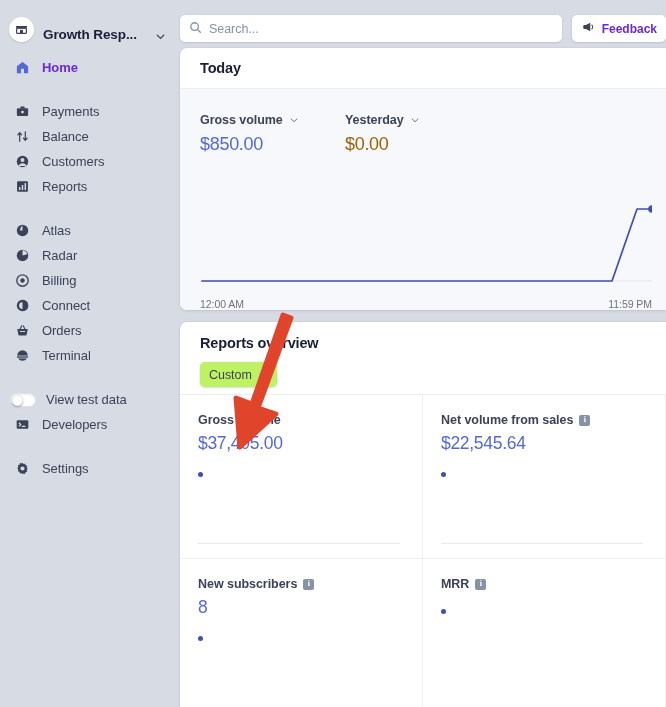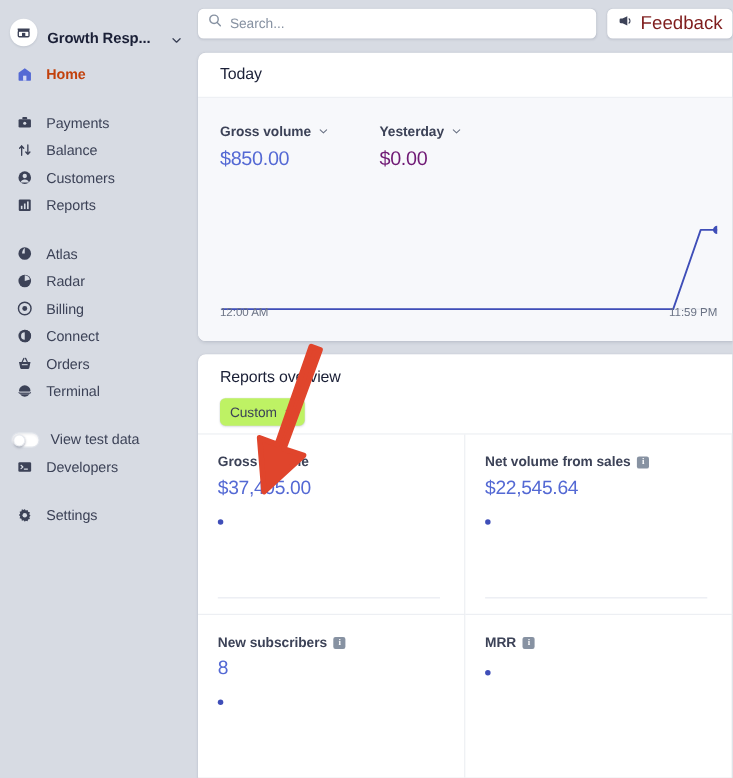--- a/index.html
+++ b/index.html
@@ -50,21 +50,21 @@
   }
   .nav-icon {
     width: 16px; height: 16px;
     display: flex; align-items: center; justify-content: center;
     flex: 0 0 16px;
   }
   .nav-label {
     font-size: 13px; color: #3c4257; letter-spacing: -0.05px;
     white-space: nowrap;
   }
-  .nav-item.active .nav-label { color: #c2410c; font-weight: 700; }
+  .nav-item.active .nav-label { color: #6d28d9; font-weight: 700; }
 
   .nav-gap-lg { height: 15px; }
   .nav-gap-sm { height: 13px; }
 
   .toggle-track {
     width: 26px; height: 14px; border-radius: 8px;
     background: #ffffff;
     border: 1px solid #dfe3ea;
     position: relative;
     flex: 0 0 26px;
@@ -76,81 +76,81 @@
     background: #ffffff;
     box-shadow: 0 1px 2px rgba(20,30,60,.35);
     border: 1px solid #e8ebf0;
   }
   .nav-item.toggle-row { padding-left: 10px; gap: 10px; }
 
   
   #topbar {
     position: absolute; left: 180px; top: 0;
     width: 486px; height: 42px;
-    display: flex; align-items: center;
+    display: flex; align-items: flex-end;
     gap: 10px;
   }
   .search-box {
     width: 402px; height: 27px;
     background: #fff; border-radius: 5px;
     display: flex; align-items: center;
     padding: 0 9px; gap: 7px;
     box-shadow: 0 1px 2px rgba(20,30,60,.10), 0 0 0 .5px rgba(20,30,60,.05);
   }
   .search-ph { font-size: 12.5px; color: #8792a2; letter-spacing: -0.05px; }
   .feedback-btn {
     height: 27px;
     background: #fff; border-radius: 5px;
     display: flex; align-items: center;
     padding: 0 9px; gap: 7px;
     box-shadow: 0 1px 2px rgba(20,30,60,.10), 0 0 0 .5px rgba(20,30,60,.05);
     white-space: nowrap;
   }
-  .feedback-lbl { font-size: 17px; color: #7f1d1d; font-weight: 400; }
+  .feedback-lbl { font-size: 12px; color: #6d28d9; font-weight: 700; }
 
   
   .card {
     position: absolute; left: 180px;
     width: 486px;
     background: #ffffff;
     border-radius: 7px 0 0 7px;
     box-shadow: 0 1px 3px rgba(20,30,60,.10), 0 0 0 .5px rgba(20,30,60,.04);
     overflow: hidden;
   }
   #card-today { top: 48px; height: 262px; }
   #card-reports { top: 322px; height: 400px; }
 
   .card-head {
     height: 41px;
     display: flex; align-items: center;
     padding: 0 20px;
     border-bottom: 1px solid #eceef2;
   }
   .card-title {
-    font-size: 14.5px; font-weight: 400; color: #1a1f36;
+    font-size: 14.5px; font-weight: 700; color: #1a1f36;
     letter-spacing: -0.15px;
   }
 
   .today-body { background: #f7f8fb; height: 221px; position: relative; }
   .metric-row { display: flex; padding: 22px 0 0 20px; gap: 0; }
   .metric-col { width: 145px; }
   .metric-lbl-row { display: flex; align-items: center; gap: 6px; }
   .metric-lbl {
     font-size: 12.5px; font-weight: 700; color: #3c4257;
     letter-spacing: -0.05px; white-space: nowrap;
   }
   .metric-val-lg {
     font-size: 18px; color: #5469d4; margin-top: 5px;
     letter-spacing: -0.3px;
   }
-  .metric-val-lg.dark { color: #701a75; }
+  .metric-val-lg.dark { color: #a16207; }
 
   .today-chart { position: absolute; left: 20px; right: 14px; top: 100px; height: 105px; }
   .axis-row {
-    position: absolute; left: 20px; right: 14px; bottom: 20px;
+    position: absolute; left: 20px; right: 14px; bottom: 0;
     display: flex; justify-content: space-between;
   }
   .axis-lbl { font-size: 10.5px; color: #6b7385; font-weight: 500; letter-spacing: -0.05px; }
 
   
   .reports-head { height: 72px; padding: 13px 20px 0 20px; }
   .chip {
     display: inline-flex; align-items: center; gap: 6px;
     height: 25px; padding: 0 9px;
     background: #bef264; border-radius: 5px;

